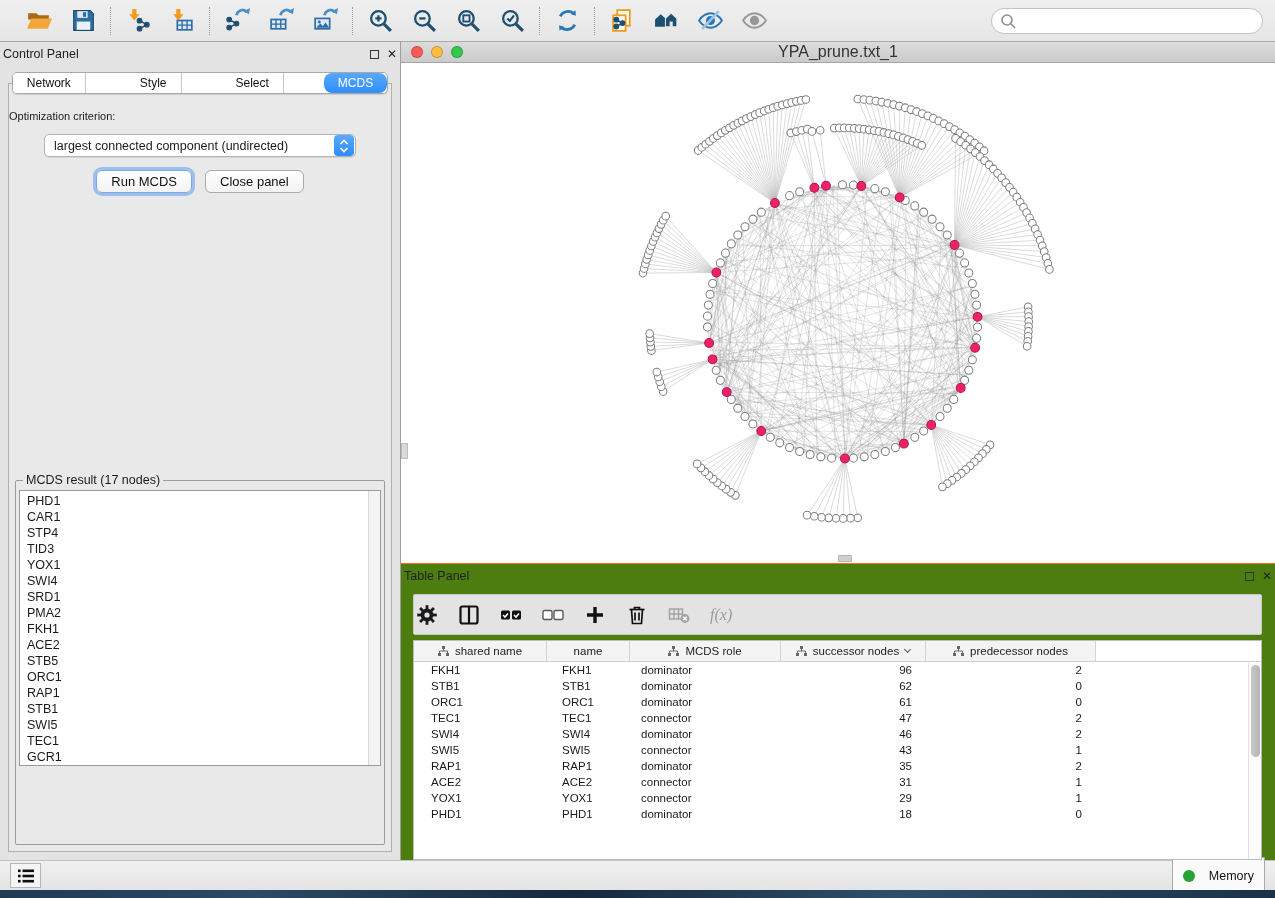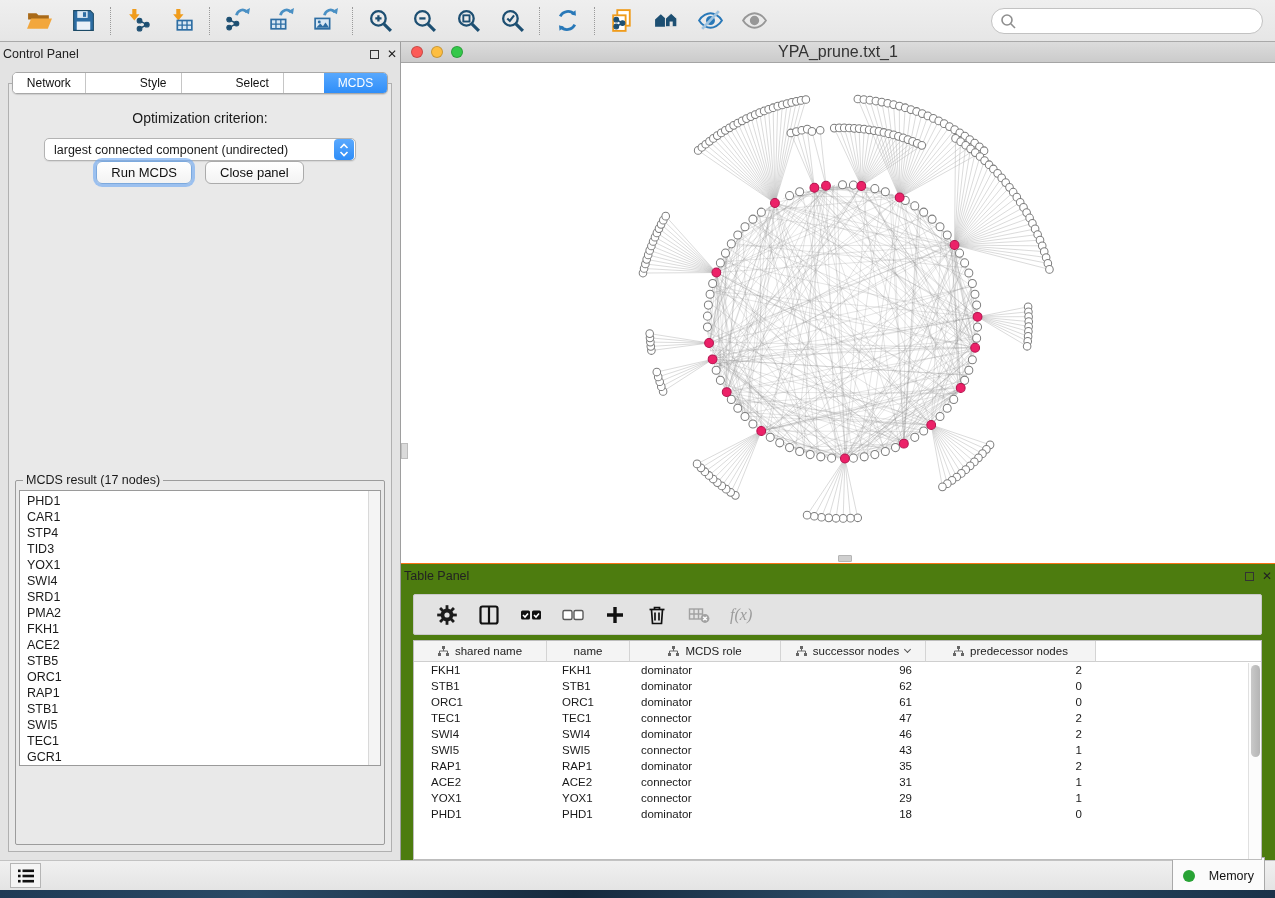--- a/index.html
+++ b/index.html
@@ -26,32 +26,32 @@
   .cpanel { width:401px; background:#e3e3e3; border-right:1px solid #9e9e9e; display:flex; flex-direction:column; }
   .panel-titlebar { height:24px; display:flex; align-items:center; padding:0 3px; gap:8px; }
   .panel-title { font-size:12.5px; color:#222; }
   .panel-titlebar .sp { flex:1; }
   .win-float { width:9px; height:9px; border:1.5px solid #333; display:inline-block; }
   .win-close { font-size:12px; font-weight:bold; color:#222; line-height:1; }
   .cp-tabs { display:flex; justify-content:center; position:relative; z-index:2; margin-top:6px; margin-bottom:-11px; }
   .tabbar { display:flex; border:1px solid #a8a8a8; border-radius:5px; overflow:hidden; background:#fff;
             box-shadow:0 1px 1px rgba(0,0,0,.12);gap:40px; }
   .tab { font-size:12px; padding:3px 14px; background:#fff; border-right:1px solid #c6c6c6; color:#111; }
-  .tab:last-child { border-right:none; }
+  .tab:last-child { border-right:none;border-radius:8px; }
   .tab.active { background:linear-gradient(#58a8fd,#2f8ef9); color:#fff; }
   .cp-box { flex:1; margin:0 8px 8px 8px; border:1px solid #b0b0b0; background:#e9e9e9;
             display:flex; flex-direction:column; padding-top:22px; min-height:0; }
-  .opt-label { text-align:center; font-size:14px; margin-top:4px; }
+  .opt-label { text-align:left; font-size:11px; margin-top:4px; }
   .dropdown { margin:12px auto 0 auto; width:312px; height:23px; background:#fff; border:1px solid #b3b3b3;
               border-radius:5px; display:flex; align-items:center; overflow:hidden;
               box-shadow:0 1px 1px rgba(0,0,0,.08); }
   .dropdown .val { flex:1; font-size:12.5px; padding-left:9px; white-space:nowrap; }
   .dd-btn { width:20px; height:21px; margin:1px; border-radius:4px; background:linear-gradient(#5aa9fe,#2e8df8);
             display:flex; flex-direction:column; align-items:center; justify-content:center; gap:1px; }
-  .btn-row { display:flex; justify-content:center; gap:13px; margin-top:0; }
+  .btn-row { display:flex; justify-content:center; gap:13px; margin-top:13px; }
   .mac-btn { height:23px; padding:0 14px; font-size:13px; background:linear-gradient(#ffffff,#f3f3f3);
              border:1px solid #ababab; border-radius:6px; color:#111; }
   .mac-btn.focus { box-shadow:0 0 0 3px rgba(113,170,243,.65); border-color:#7ca9dd; }
   .cp-fill { flex:1; }
   fieldset.result { margin:0 6px 6px 6px; height:372px; border:1px solid #9c9c9c; border-radius:2px;
                     padding:3px; display:flex; background:#e9e9e9; }
   fieldset.result legend { font-size:12.5px; padding:0 3px; margin-left:4px; }
   .result-list { flex:1; background:#fff; border:1px solid #9a9a9a; position:relative; overflow:hidden; }
   .result-items { padding:2px 0 0 7px; }
   .result-items div { font-size:12.5px; line-height:16px; }
@@ -67,21 +67,21 @@
   .canvas { flex:1; background:#fff; position:relative; min-height:0; }
   .canvas svg { position:absolute; inset:0; width:100%; height:100%; }
   .h-divider { position:absolute; bottom:1px; left:50%; width:14px; height:7px; background:#cfcfcf;
                border:1px solid #b5b5b5; border-radius:1px; }
   .v-divider { position:absolute; left:0; top:380px; width:7px; height:16px; background:#dadada;
                border:1px solid #bdbdbd; }
 
   
   .tpanel { height:297px; background:#4d7c0f; border-top:1px solid #f97316; display:flex; flex-direction:column; }
   .tp-toolbar { margin:6px 13px 5px 12px; height:41px; background:#e3e3e3; border:1px solid #c9c9c9; border-radius:2px;
-                display:flex; align-items:center; gap:16px; padding:0 20px; }
+                display:flex; align-items:center; gap:16px; padding:0 0; }
   .tp-btn { width:26px; height:26px; display:flex; align-items:center; justify-content:center; }
   .tp-btn svg { width:24px; height:24px; }
   .tablewrap { margin:0 13px 0 12px; background:#fff; border:1px solid #bdbdbd; position:relative; flex:1; overflow:hidden; }
   .thead { display:grid; grid-template-columns:133px 83px 151px 145px 170px 1fr; height:21px; }
   .th { background:#f4f4f4; border-right:1px solid #d4d4d4; border-bottom:1px solid #cfcfcf;
         display:flex; align-items:center; justify-content:center; gap:6px; font-size:11.5px; color:#222; }
   .th:last-child { background:#fff; border-right:none; }
   .trow { display:grid; grid-template-columns:133px 83px 151px 145px 170px 1fr; height:16px; }
   .td { font-size:11.5px; line-height:16px; white-space:nowrap; overflow:hidden; }
   .td.c0 { padding-left:17px; } .td.c1 { padding-left:15px; } .td.c2 { padding-left:11px; }

